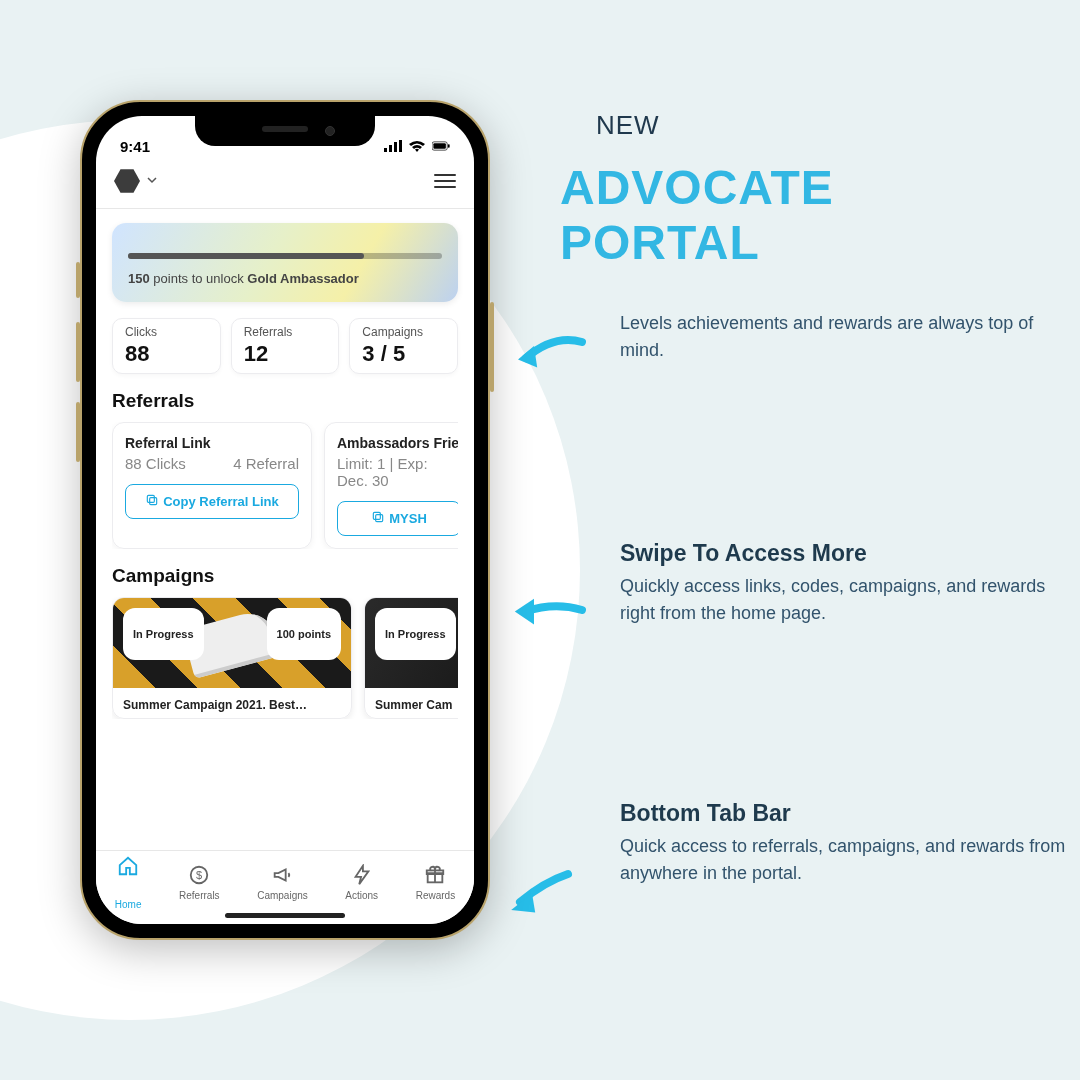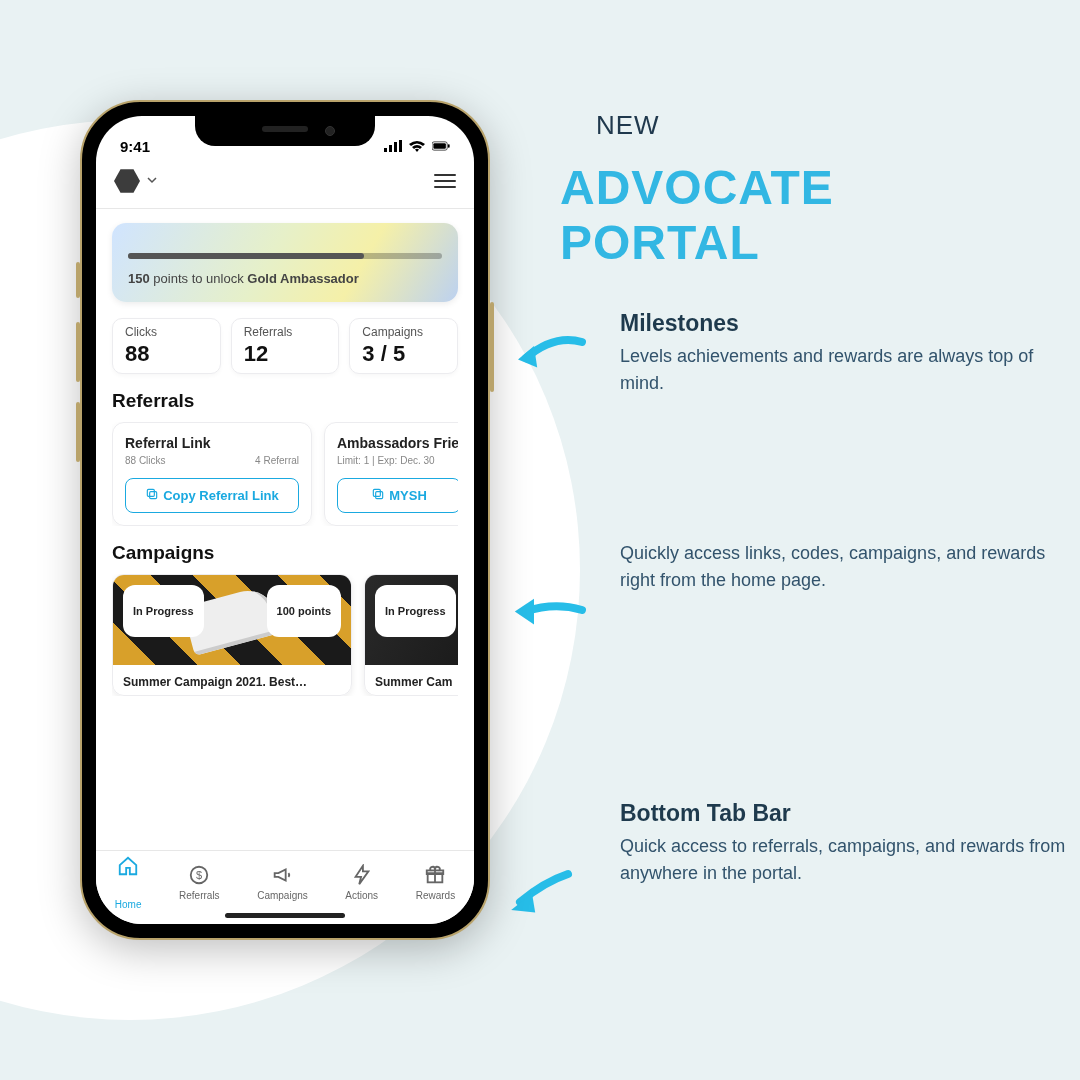--- a/index.html
+++ b/index.html
@@ -44,21 +44,21 @@
 
   .stats{display:flex;gap:10px;margin:16px 0;}
   .stat{flex:1;border:1px solid #ececef;border-radius:10px;padding:6px 12px;box-shadow:0 2px 4px rgba(0,0,0,.03);}
   .stat-label{font-size:12px;color:#555;}
   .stat-val{font-size:22px;font-weight:700;color:#111;margin-top:2px;}
 
   .sec-title{font-size:19px;font-weight:700;color:#111;margin:4px 0 10px;}
   .hscroll{display:flex;gap:12px;overflow:hidden;}
   .card{min-width:200px;flex:0 0 200px;border:1px solid #ececef;border-radius:12px;padding:12px;box-shadow:0 2px 6px rgba(0,0,0,.05);}
   .card h4{font-size:14px;font-weight:700;color:#222;}
-  .card .sub{font-size:10px;color:#888;display:flex;justify-content:space-between;margin-top:4px;}
+  .card .sub{font-size:15px;color:#888;display:flex;justify-content:space-between;margin-top:4px;}
   .btn-outline{margin-top:12px;width:100%;border:1.5px solid #1aa9e0;color:#1aa9e0;background:#fff;border-radius:8px;padding:8px 4px;font-size:13px;font-weight:700;display:flex;align-items:center;justify-content:center;gap:4px;}
 
   .campaign-card{min-width:240px;flex:0 0 240px;border-radius:12px;overflow:hidden;box-shadow:0 2px 6px rgba(0,0,0,.08);border:1px solid #ececef;}
   .cimg{height:90px;position:relative;background:repeating-linear-gradient(45deg,#d8a02a 0 30px,#1a1a1a 30px 60px);display:flex;align-items:center;justify-content:center;}
   .cimg.second{background:linear-gradient(120deg,#2a2a2a,#1a1a1a);}
   .shoe{width:90px;height:50px;background:#eee;border-radius:10px 30px 6px 6px;transform:rotate(-15deg);box-shadow:inset -6px -4px 0 #ccc;}
   .chip{position:absolute;top:10px;background:#fff;color:#222;font-size:11px;font-weight:600;padding:20px 10px;border-radius:12px;}
   .chip.left{left:10px;} .chip.right{right:10px;}
   .ctitle{padding:10px 10px 6px;font-size:12px;font-weight:700;color:#222;white-space:nowrap;overflow:hidden;text-overflow:ellipsis;}
 
@@ -80,24 +80,24 @@
 </style>
 </head>
 <body>
 
 <div class="circle"></div>
 
 <div class="annot new">NEW</div>
 <div class="annot headline">ADVOCATE PORTAL</div>
 
 <div class="annot a-block a1" style="position:absolute">
-  <h3>Milestones</h3>
   <p>Levels achievements and rewards are always top of mind.</p>
 </div>
 <div class="annot a-block a2" style="position:absolute">
+  <h3>Swipe To Access More</h3>
   <p>Quickly access links, codes, campaigns, and rewards right from the home page.</p>
 </div>
 <div class="annot a-block a3" style="position:absolute">
   <h3>Bottom Tab Bar</h3>
   <p>Quick access to referrals, campaigns, and rewards from anywhere in the portal.</p>
 </div>
 
 <div class="arrow" style="left:510px;top:320px">
   <svg viewBox="0 0 100 60">
       <path d="M90 20 Q55 10 20 40" stroke="#27bde8" stroke-width="10" fill="none" stroke-linecap="round"></path>

